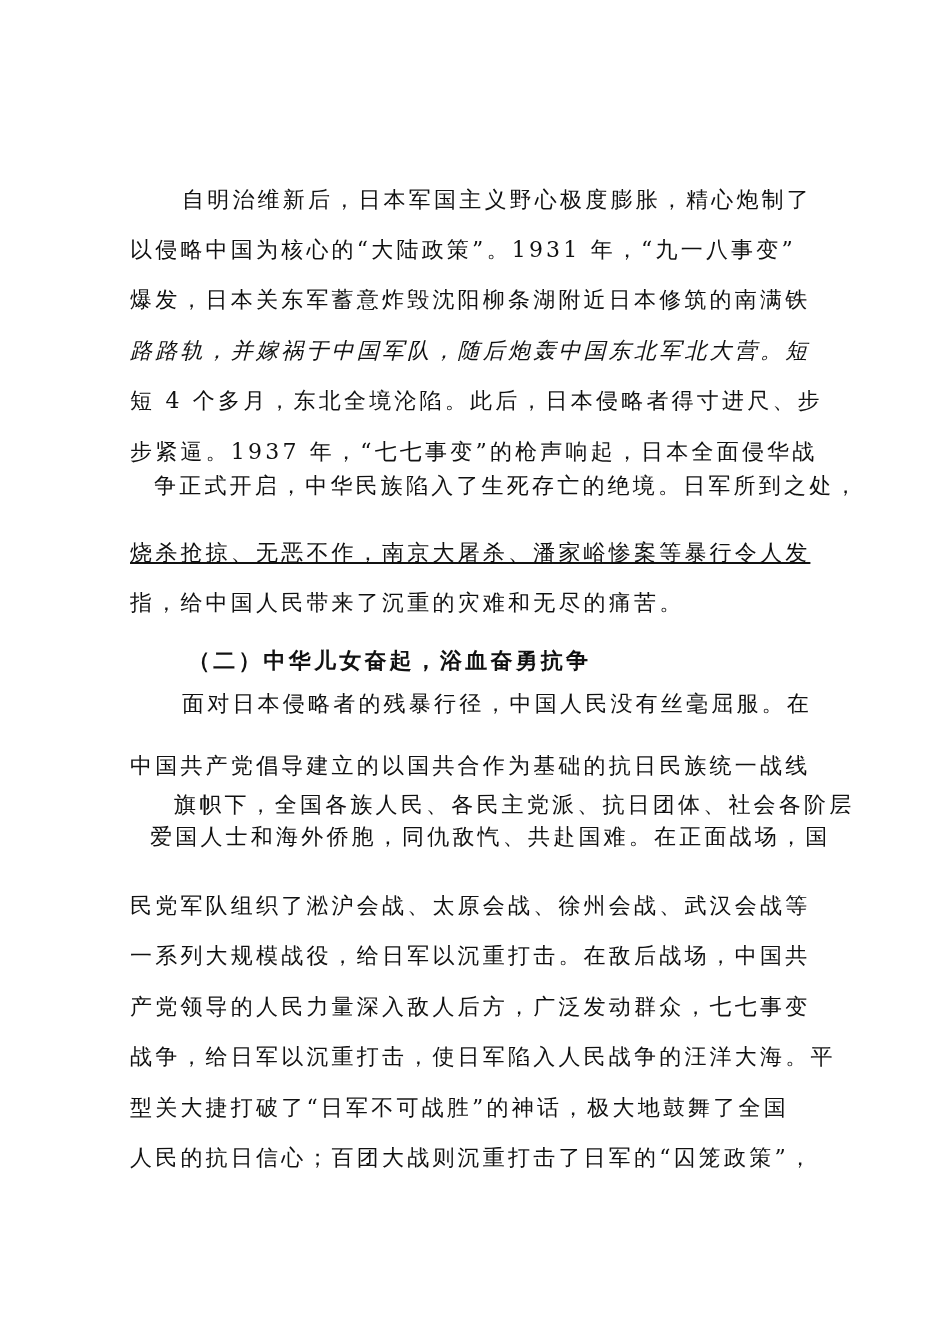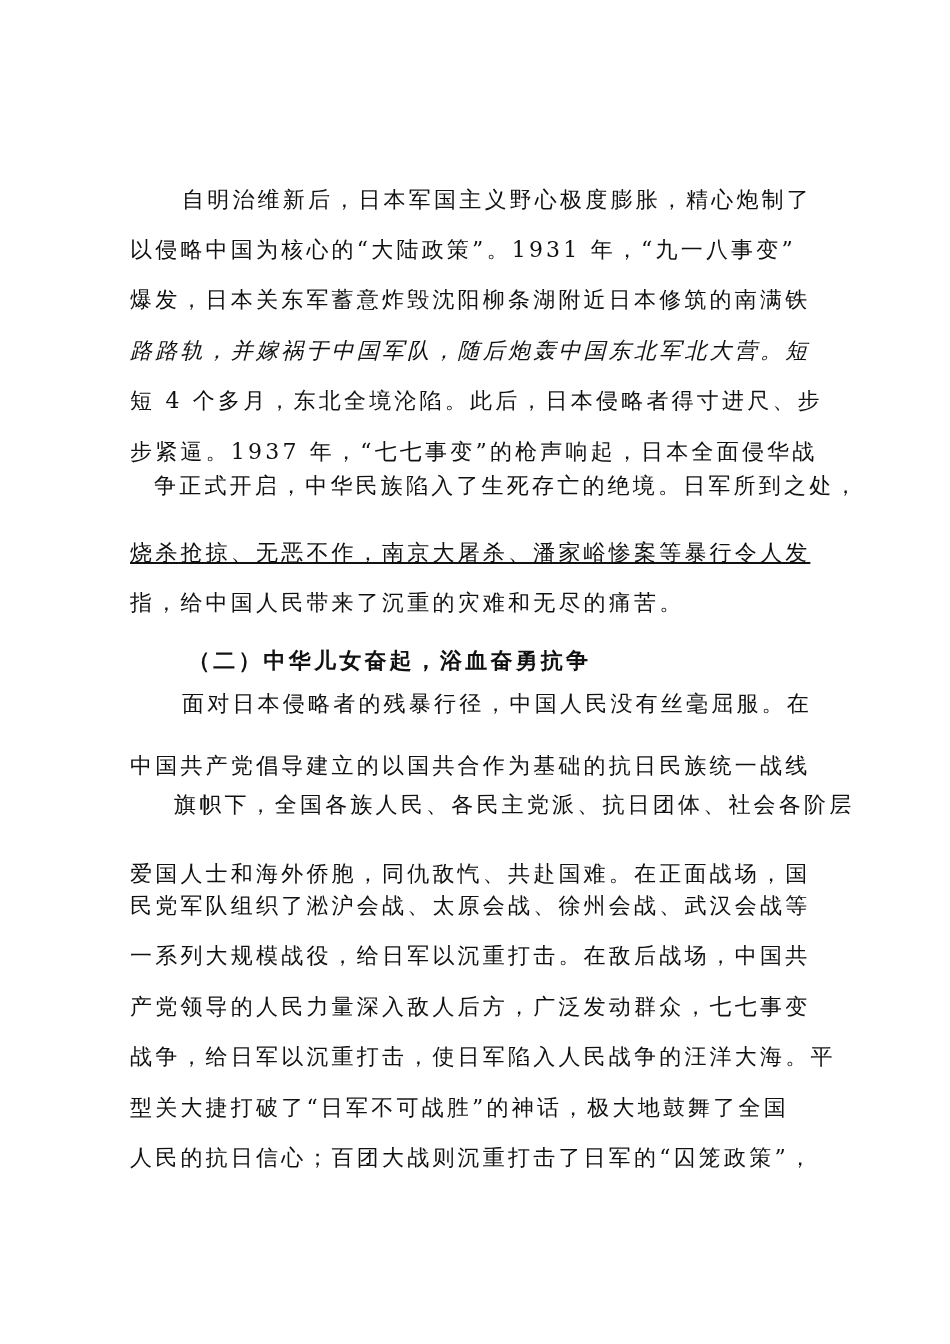--- a/index.html
+++ b/index.html
@@ -46,20 +46,20 @@
   <div class="line" style="top:252px;text-align:right;">步紧逼。1937 年，“七七事变”的枪声响起，日本全面侵华战</div>
   <div class="line" style="top:286px;margin-left:24px;">争正式开启，中华民族陷入了生死存亡的绝境。日军所到之处，</div>
   <div class="line" style="top:353px;text-decoration:underline;">烧杀抢掠、无恶不作，南京大屠杀、潘家峪惨案等暴行令人发</div>
   <div class="line" style="top:403px;">指，给中国人民带来了沉重的灾难和无尽的痛苦。</div>
 
   <div class="line heading-indent heading" style="top:444px;margin-top:16px;">（二）中华儿女奋起，浴血奋勇抗争</div>
 
   <div class="line indent" style="top:504px;">面对日本侵略者的残暴行径，中国人民没有丝毫屈服。在</div>
   <div class="line" style="top:554px;margin-top:12px;">中国共产党倡导建立的以国共合作为基础的抗日民族统一战线</div>
   <div class="line" style="top:605px;margin-left:44px;">旗帜下，全国各族人民、各民主党派、抗日团体、社会各阶层</div>
-  <div class="line" style="top:674px;">爱国人士和海外侨胞，同仇敌忾、共赴国难。在正面战场，国</div>
+  <div class="line" style="top:637px;margin-left:20px;">爱国人士和海外侨胞，同仇敌忾、共赴国难。在正面战场，国</div>
   <div class="line" style="top:706px;">民党军队组织了淞沪会战、太原会战、徐州会战、武汉会战等</div>
   <div class="line" style="top:756px;">一系列大规模战役，给日军以沉重打击。在敌后战场，中国共</div>
   <div class="line" style="top:807px;">产党领导的人民力量深入敌人后方，广泛发动群众，七七事变</div>
   <div class="line" style="top:857px;">战争，给日军以沉重打击，使日军陷入人民战争的汪洋大海。平</div>
   <div class="line" style="top:908px;">型关大捷打破了“日军不可战胜”的神话，极大地鼓舞了全国</div>
   <div class="line" style="top:958px;">人民的抗日信心；百团大战则沉重打击了日军的“囚笼政策”，</div>
 </div>
 
 </body></html>

